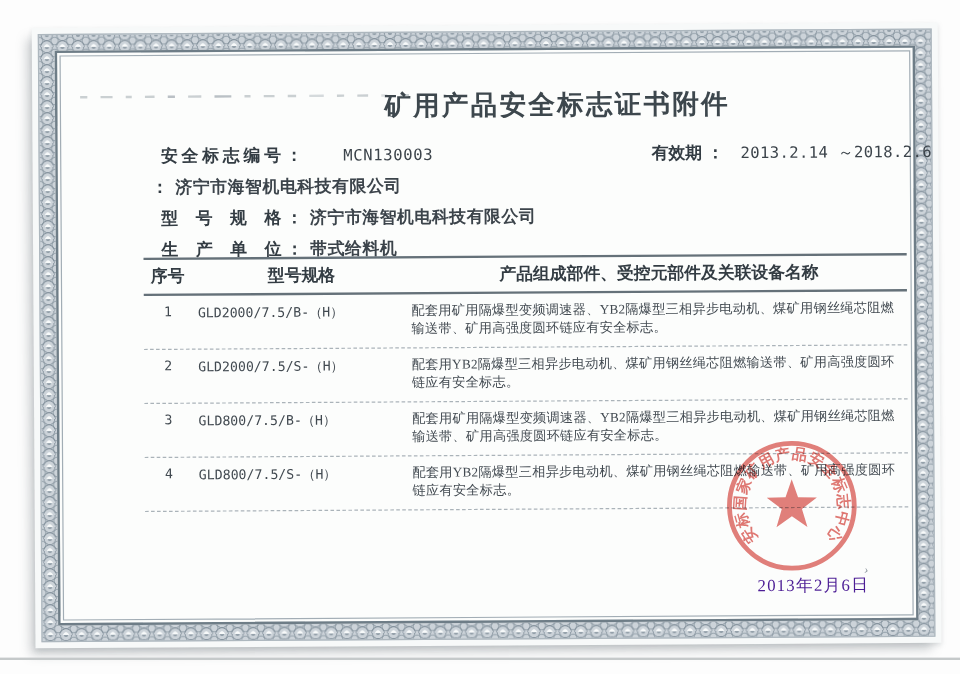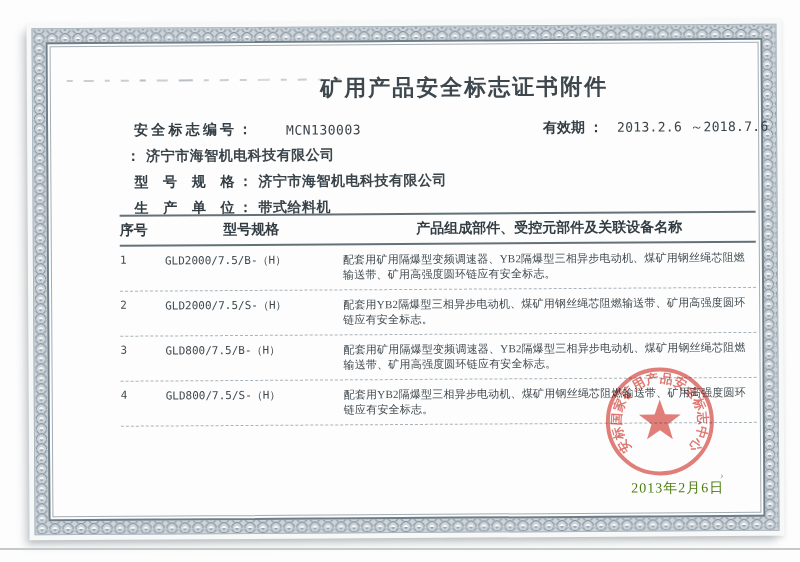--- a/index.html
+++ b/index.html
@@ -51,37 +51,37 @@
 
   .validity { position:absolute; left:504px; top:95px; height:26px; display:flex; align-items:center; font-size:14px; }
   .validity .fvalue { font-family:"DejaVu Sans Mono","Liberation Mono",monospace;
     font-weight:normal; font-size:13px; margin-left:8px; letter-spacing:.3px; }
 
   
   .ctable { position:absolute; left:92px; top:192px; width:636px; }
   .thead { display:flex; align-items:center; height:32px;
     border-top:2px solid #657179; border-bottom:2px solid #657179;
     font-size:14px; font-weight:bold; color:#333c43; }
-  .col-no { width:40px; }
+  .col-no { width:40px; text-align:center; }
   .col-model { width:183px; }
   .thead .col-model { text-align:center; }
   .col-desc { flex:1; }
   .thead .col-desc { text-align:center; }
   .trow { display:flex; min-height:45px; padding-top:7px;
     border-bottom:1px dashed #aab3b9; font-size:11px; color:#424a51; }
   .trow .col-no { font-family:"DejaVu Sans Mono","Liberation Mono",monospace; }
   .trow .col-model { font-family:"DejaVu Sans Mono","Liberation Mono",monospace; padding-left:5px; }
   .trow .col-desc { line-height:15px; letter-spacing:.2px; padding-right:4px; }
 
   
   .stamp { position:absolute; left:561px; top:332px; width:140px; height:140px;
     mix-blend-mode:multiply; opacity:.88; }
 
   .issue-date { position:absolute; left:602px; top:460px; font-size:14px;
-    letter-spacing:1px; color:#4d7c0f; }
+    letter-spacing:1px; color:#4c1d95; }
 
   .speck { position:absolute; left:691px; top:450px; font-size:11px; color:#939da3;
     transform:rotate(12deg); }
 
   .scanner-line { position:absolute; left:0; top:548px; width:800px; height:2px;
     background:#c5c9ca; }
 </style>
 </head>
 <body>
 
@@ -129,21 +129,21 @@
       <div class="frow">
         <span class="flabel">生产单位</span>
           <span class="fcolon">：</span>
           <span class="fvalue">带式给料机</span>
       </div>
     </div>
 
     <div class="validity">
       <span class="flabel" style="width:auto">有效期</span>
         <span class="fcolon">：</span>
-        <span class="fvalue">2013.2.6 ～2018.7.6</span>
+        <span class="fvalue">2013.2.14 ～2018.2.6</span>
     </div>
 
     <div class="ctable">
       <div class="thead">
         <span class="col-no">序号</span>
         <span class="col-model">型号规格</span>
         <span class="col-desc">产品组成部件、受控元部件及关联设备名称</span>
       </div>
       <div class="trow">
         <span class="col-no">1</span>

